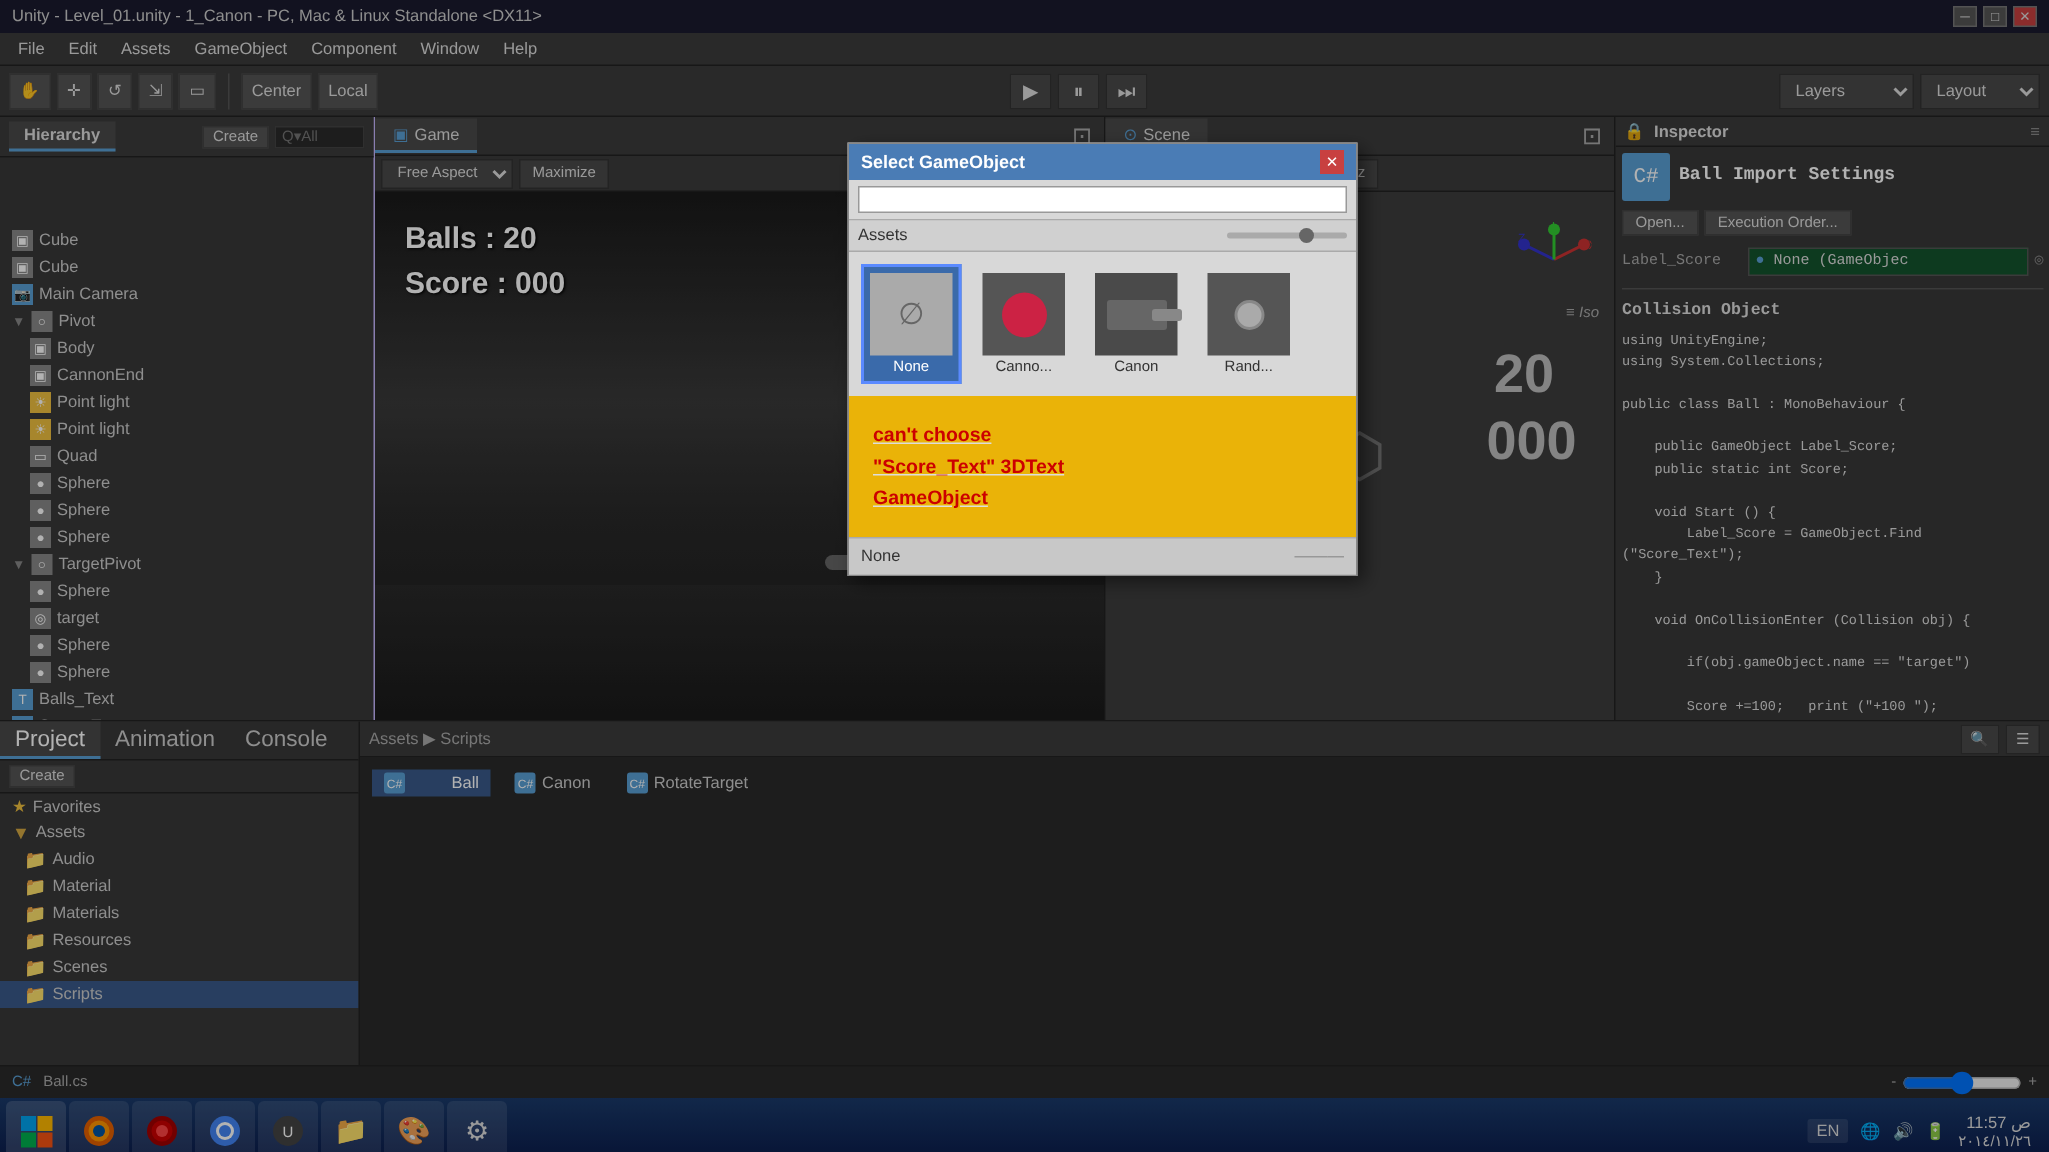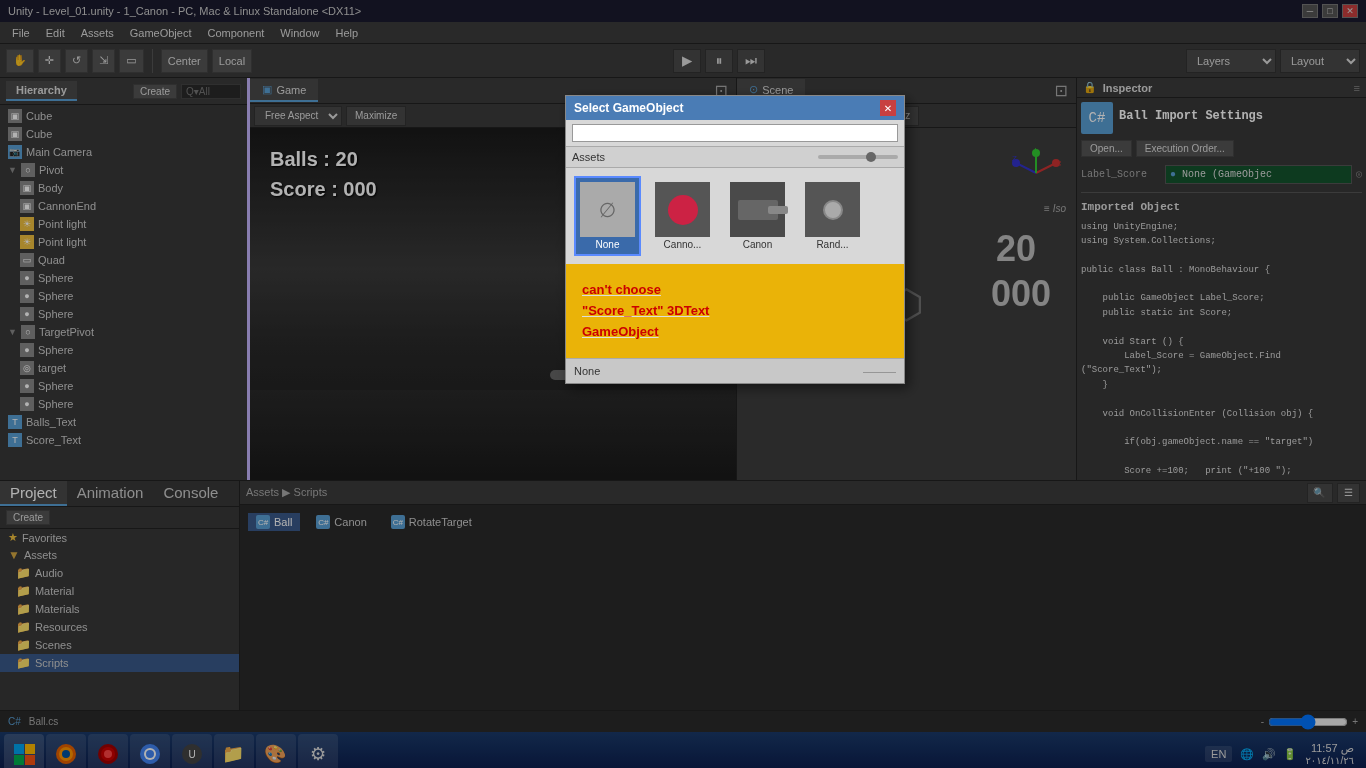--- a/index.html
+++ b/index.html
@@ -20,21 +20,21 @@
     .toolbar-separator { width: 1px; background: #555; height: 24px; margin: 0 4px; }
     .transport-btn { background: #4a4a4a; border: 1px solid #333; color: #ddd; width: 28px; height: 24px; cursor: pointer; display: flex; align-items: center; justify-content: center; }
     #layers-dropdown { background: #4a4a4a; border: 1px solid #333; color: #ddd; padding: 2px 6px; height: 24px; width: 90px; cursor: pointer; font-size: 11px; }
     #layout-dropdown { background: #4a4a4a; border: 1px solid #333; color: #ddd; padding: 2px 6px; height: 24px; width: 80px; cursor: pointer; font-size: 11px; }
     .toolbar-spacer { flex: 1; }
 
     
     #main-layout { display: flex; height: calc(768px - 22px - 22px - 34px - 44px); }
 
     
-    #hierarchy { width: 250px; background: #383838; border-right: 3px solid #c4b5fd; display: flex; flex-direction: column; }
+    #hierarchy { width: 250px; background: #383838; border-right: 1px solid #c4b5fd; display: flex; flex-direction: column; gap: 44px; }
     .panel-header { background: #3c3c3c; padding: 3px 6px; font-size: 11px; font-weight: bold; color: #ddd; border-bottom: 1px solid #222; display: flex; align-items: center; justify-content: space-between; }
     .panel-tab { background: #4a4a4a; padding: 3px 10px; font-size: 11px; color: #ddd; border-bottom: 2px solid #5a9fd4; display: inline-block; }
     .panel-actions { display: flex; gap: 4px; align-items: center; }
     .create-btn { background: #555; border: 1px solid #444; color: #ddd; padding: 1px 6px; cursor: pointer; font-size: 10px; }
     .search-box { background: #2a2a2a; border: 1px solid #444; color: #ddd; padding: 1px 4px; font-size: 10px; width: 60px; }
     .hierarchy-content { flex: 1; overflow-y: auto; padding: 2px 0; }
     .hier-item { padding: 2px 8px; cursor: pointer; display: flex; align-items: center; gap: 4px; color: #ccc; font-size: 11px; }
     .hier-item.indent1 { padding-left: 20px; }
     .hier-arrow { color: #888; font-size: 9px; }
     .hier-icon { width: 14px; height: 14px; background: #888; display: inline-block; font-size: 9px; color: #fff; display: flex; align-items: center; justify-content: center; flex-shrink: 0; }
@@ -340,21 +340,21 @@
 
       <div class="inspector-row">
         <span class="inspector-label">Label_Score</span>
         <div style="background:#14532d; border:1px solid #555; padding:1px 4px; font-size:10px; color:#ddd; flex:1; cursor:pointer;">
           <span style="color:#5a9fd4;">●</span>
           <span>None (GameObjec</span>
         </div>
         <span style="color:#888; cursor:pointer;">◎</span>
       </div>
       <div style="margin-top:8px; border-top:1px solid #555; padding-top:6px;">
-        <div style="font-size:11px; font-weight:bold; color:#ddd; margin-bottom:4px;">Imported Object</div>
+        <div style="font-size:11px; font-weight:bold; color:#ddd; margin-bottom:4px;">Collision Object</div>
         <div class="code-block" style="font-size:9px; line-height:1.6; color:#ddd; white-space:pre; overflow-x:hidden;">using UnityEngine;
 using System.Collections;
 
 public class Ball : MonoBehaviour {
 
     public GameObject Label_Score;
     public static int Score;
 
     void Start () {
         Label_Score = GameObject.Find
@@ -429,21 +429,21 @@
     <div id="assets-toolbar">
       <span style="font-size:11px; color:#aaa;">Assets ▶ Scripts</span>
       <div style="margin-left:auto; display:flex; gap:4px;">
         <button style="background:#4a4a4a; border:1px solid #333; color:#ddd; padding:1px 6px; height:20px; font-size:10px; cursor:pointer;">🔍</button>
         <button style="background:#4a4a4a; border:1px solid #333; color:#ddd; padding:1px 6px; height:20px; font-size:10px; cursor:pointer;">☰</button>
       </div>
     </div>
     <div id="assets-content">
       <div class="asset-script selected" style="background:#3a5a8a; padding:2px 8px; display:flex; align-items:center; gap:4px; cursor:pointer;">
         <div class="script-icon">C#</div>
-        <span style="font-size:11px; color:#fff;">Ball</span>
+        <span style="font-size:11px; color:#fff;margin-left:27px;">Ball</span>
       </div>
       <div class="asset-script" style="padding:2px 8px; display:flex; align-items:center; gap:4px; cursor:pointer;">
         <div class="script-icon">C#</div>
         <span style="font-size:11px; color:#ccc;">Canon</span>
       </div>
       <div class="asset-script" style="padding:2px 8px; display:flex; align-items:center; gap:4px; cursor:pointer;">
         <div class="script-icon">C#</div>
         <span style="font-size:11px; color:#ccc;">RotateTarget</span>
       </div>
     </div>

